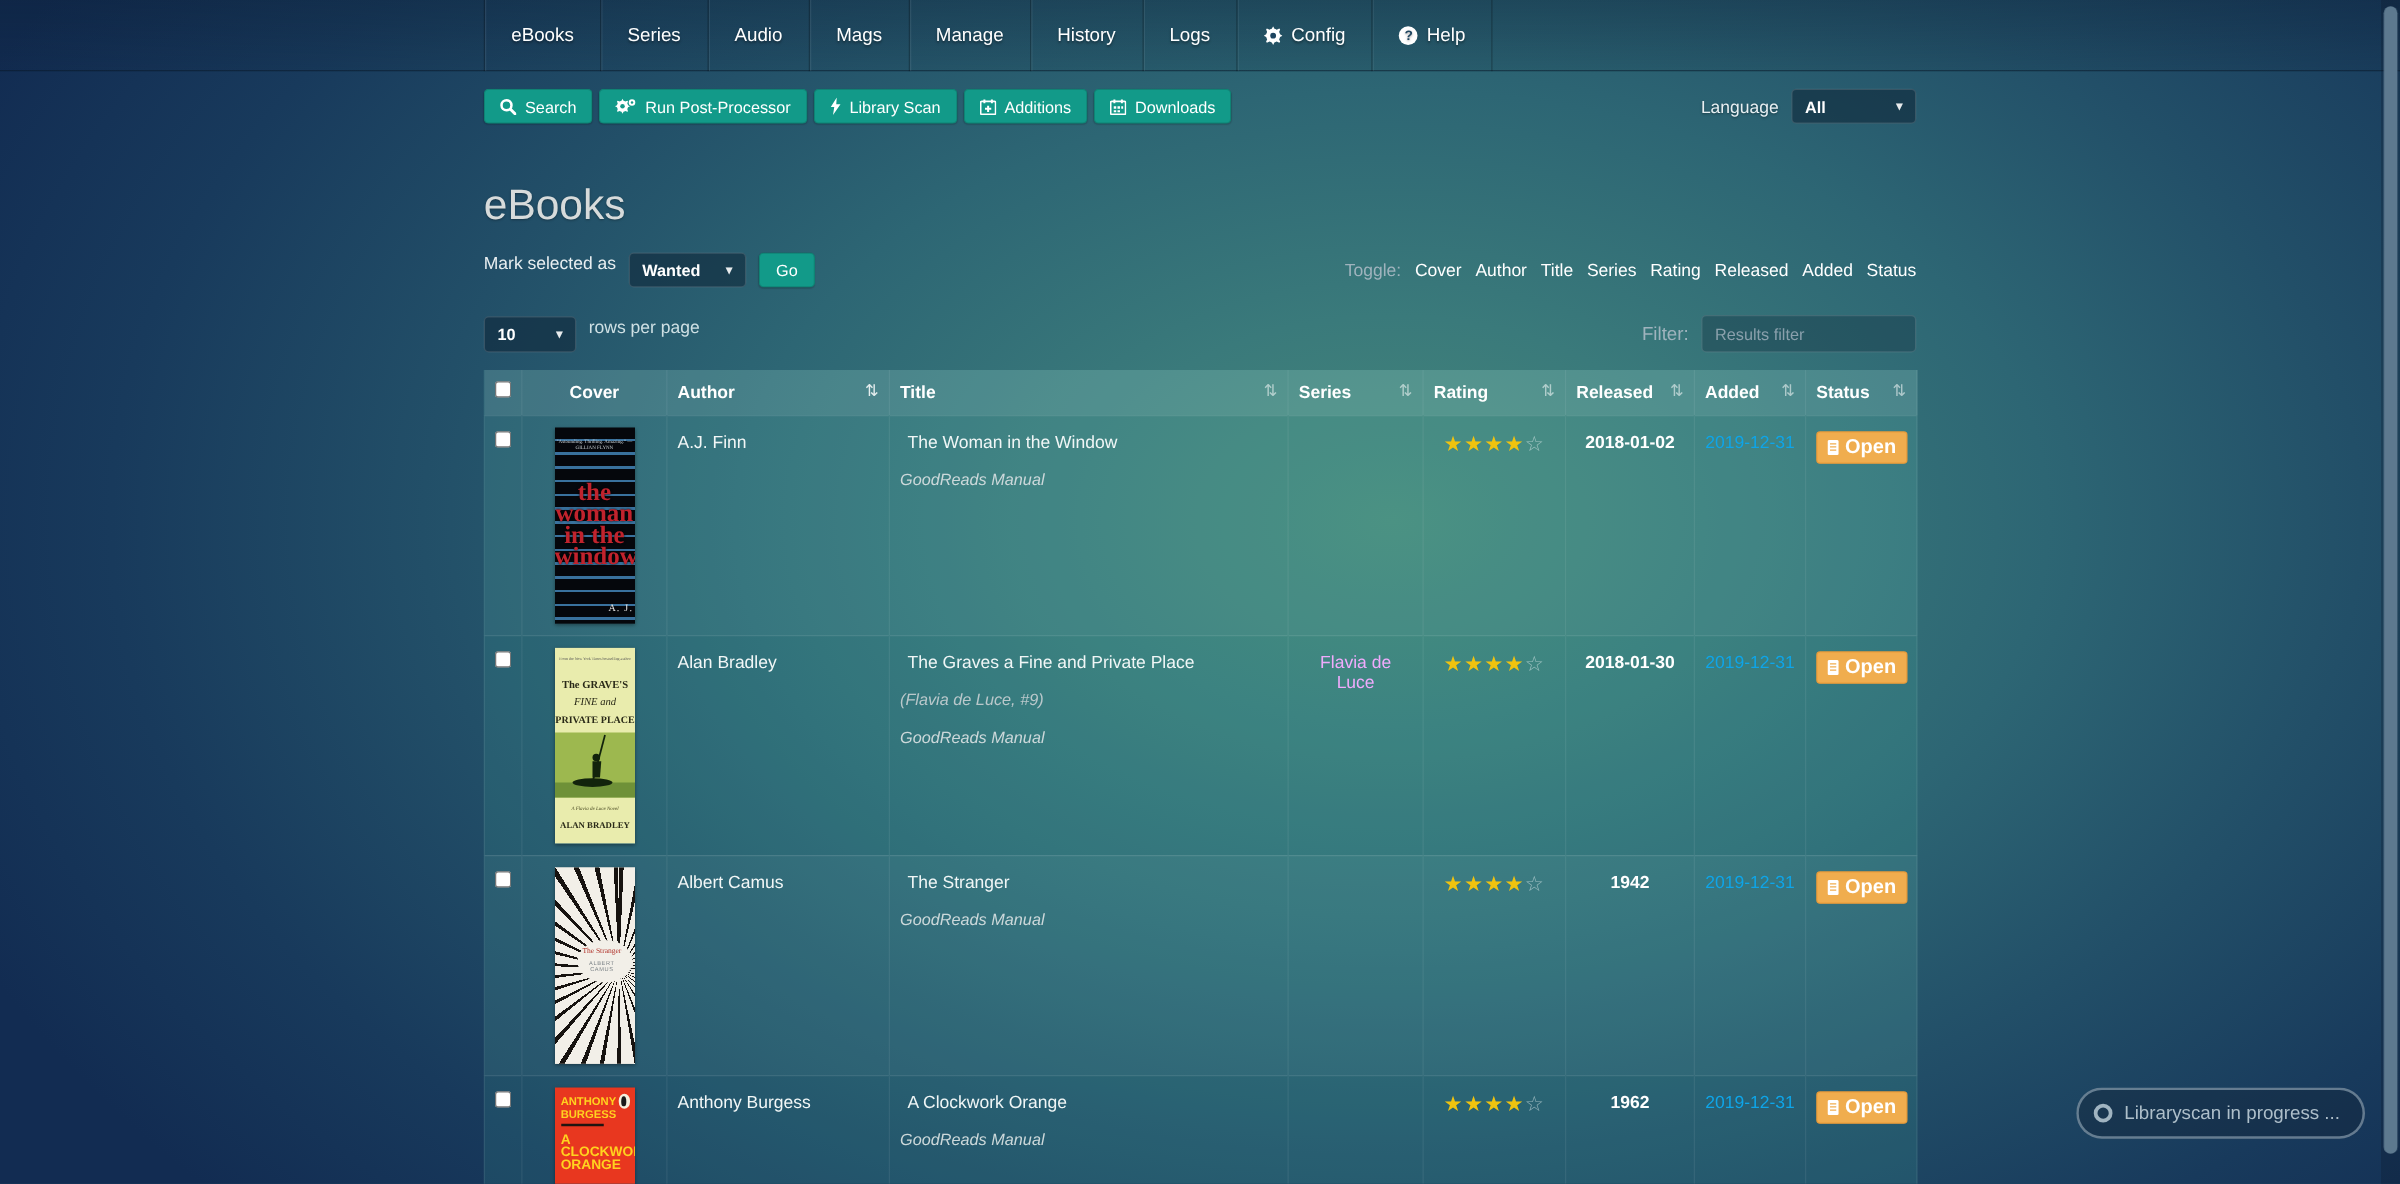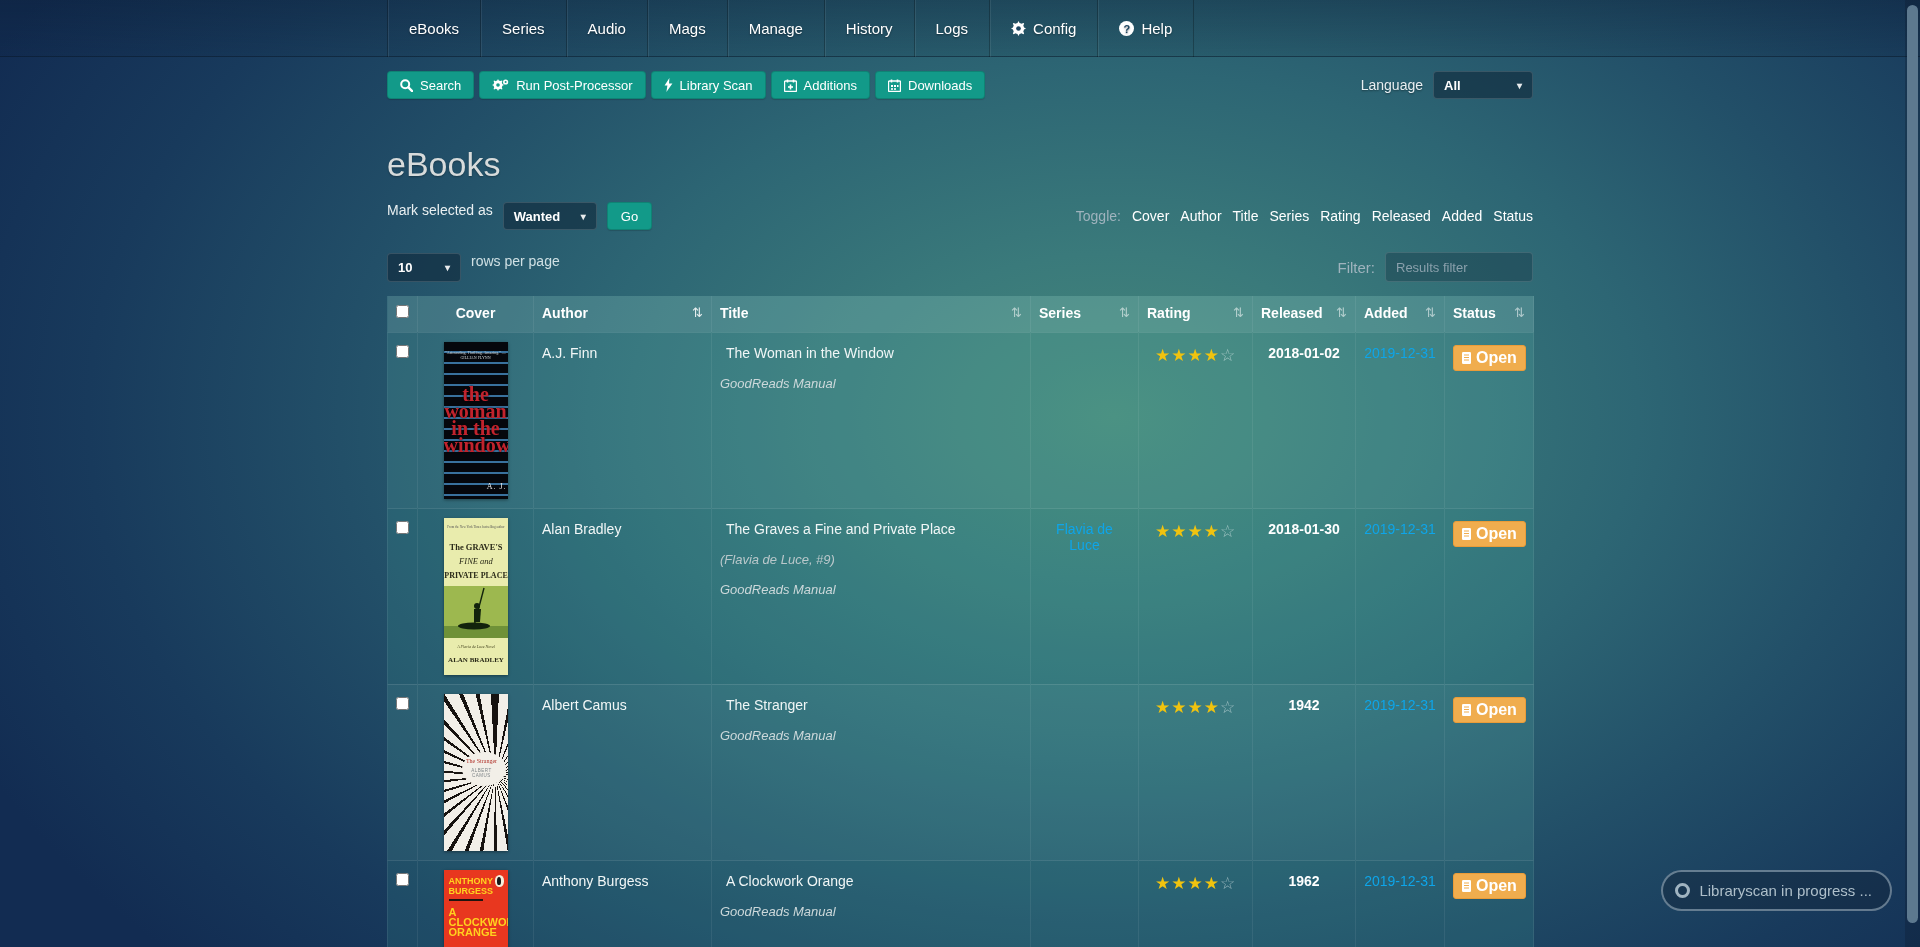--- a/index.html
+++ b/index.html
@@ -61,21 +61,21 @@
   .toggle-label { color:#9fb3bd; }
   .toggle-link { color:#fff; cursor:pointer; }
 
   .table-controls { display:flex; align-items:center; justify-content:space-between; margin-bottom:14px; }
   .rpp-wrap { display:flex; gap:10px; }
   .rpp-select { width:74px; height:29px; }
   .rpp-label { font-size:14px; color:#cfe0e4; }
   .filter-wrap { display:flex; align-items:center; gap:10px; }
   .filter-label { font-size:15px; color:#9fb3bd; }
   .filter-input {
-    width:148px; height:30px; background:rgba(17,43,60,0.35);
+    width:172px; height:30px; background:rgba(17,43,60,0.35);
     border:1px solid rgba(255,255,255,0.13); border-radius:4px;
     color:#dfe9ec; font-size:13px; padding:0 10px; outline:none;
     font-family:"Liberation Sans", sans-serif;
   }
   .filter-input::placeholder { color:#8aa0ac; }
 
   
   table.books { width:1146px; border-collapse:collapse; table-layout:fixed;
     background:rgba(80,190,170,0.14);
     border-left:1px solid rgba(255,255,255,0.08); border-right:1px solid rgba(255,255,255,0.08); }
@@ -93,21 +93,21 @@
   .col-released{ width:103px; } .col-added{ width:89px; } .col-status{ width:89px; }
   th.center, td.center { text-align:center; }
   td { padding:12px 8px; font-size:14px; }
   td.cell-check { padding:12px 0 0 8px; }
   input[type=checkbox]{ width:13px; height:13px; margin:0; cursor:pointer; }
   .cell-cover { padding:9px 0; }
   .author-name { color:#f2f7f7; }
   .title-link { color:#f0f6f6; padding-left:6px; display:inline-block; cursor:pointer; }
   .title-sub { font-style:italic; font-size:13px; color:#ccd8da; margin-top:15px; }
   .series-note { font-style:italic; font-size:13px; color:#bac8cb; margin-top:15px; }
-  .series-name { color:#0ea5e9; }
+  .series-name { color:#f0abfc; }
   .star { font-size:17px; letter-spacing:1px; }
   .star.filled { color:#f0c30f; }
   .star.empty { color:rgba(230,240,240,0.55); }
   .released-val { font-weight:bold; color:#fff; }
   .added-val { color:#0ea5e9; }
   .btn-open {
     display:inline-flex; align-items:center; gap:5px;
     background:#f0ad4e; border:1px solid #eb9c38; border-radius:3px;
     color:#fff; font-size:16px; font-weight:bold; padding:3px 8px; cursor:pointer;
   }

